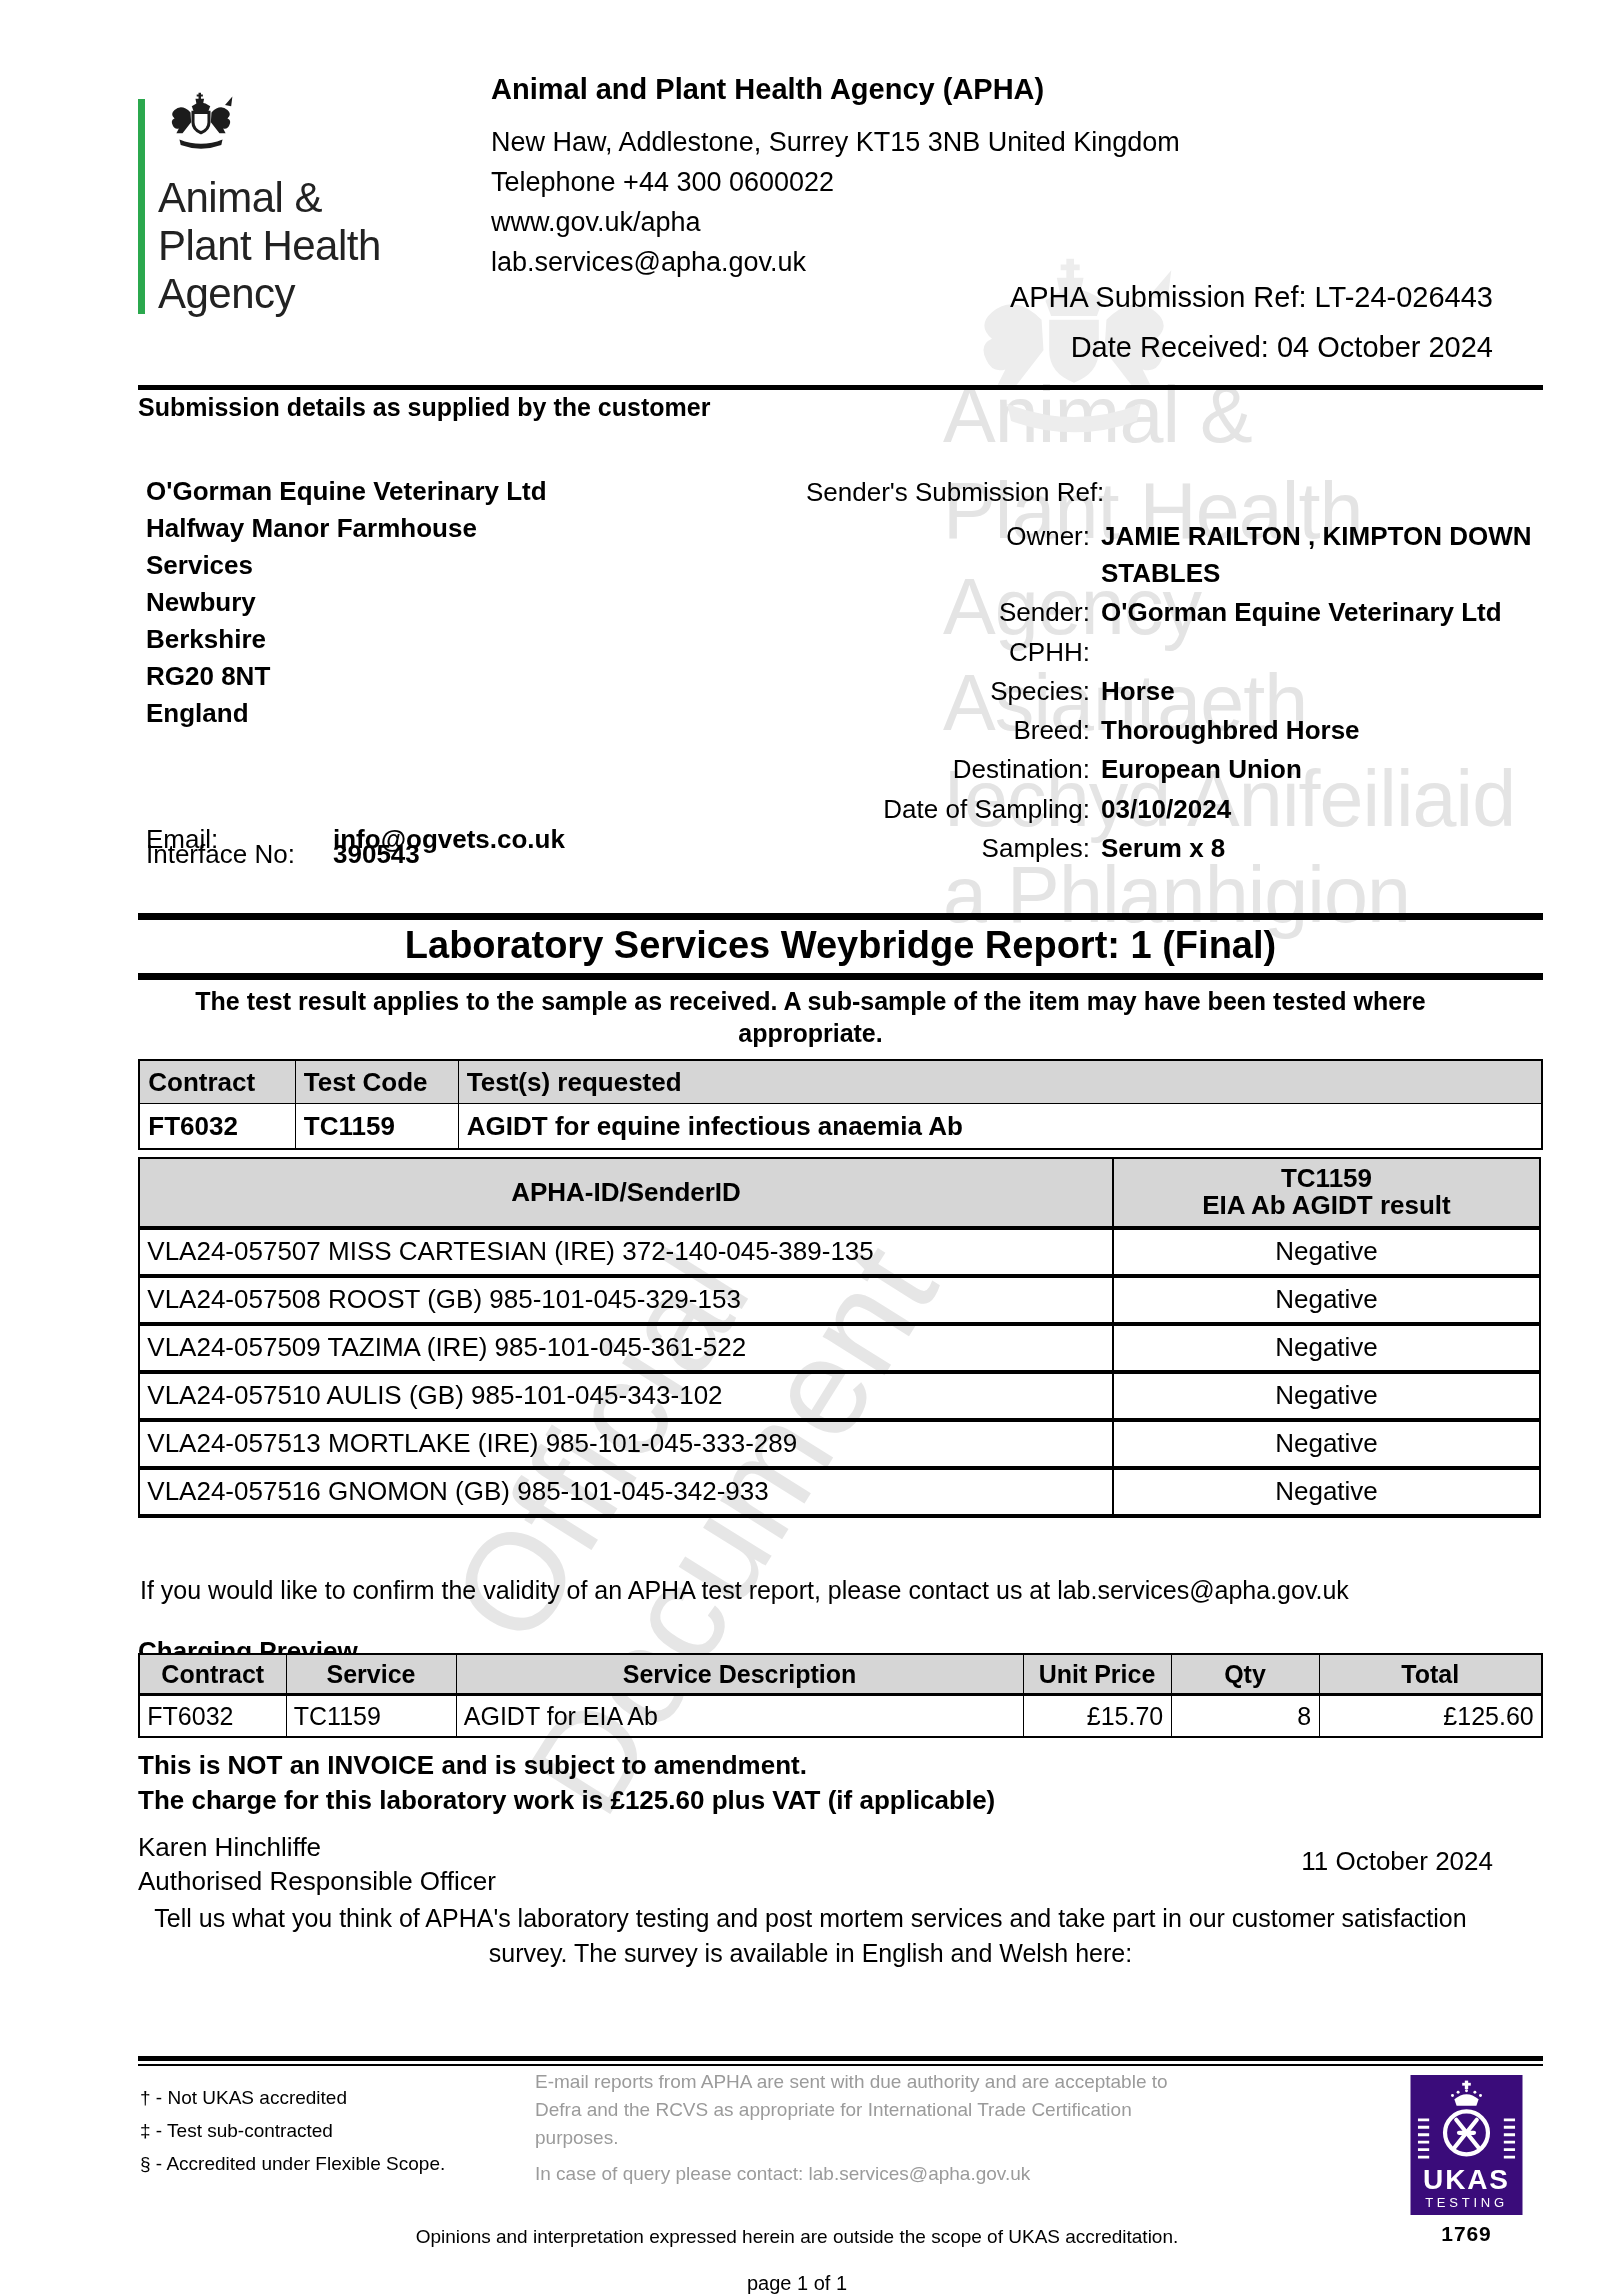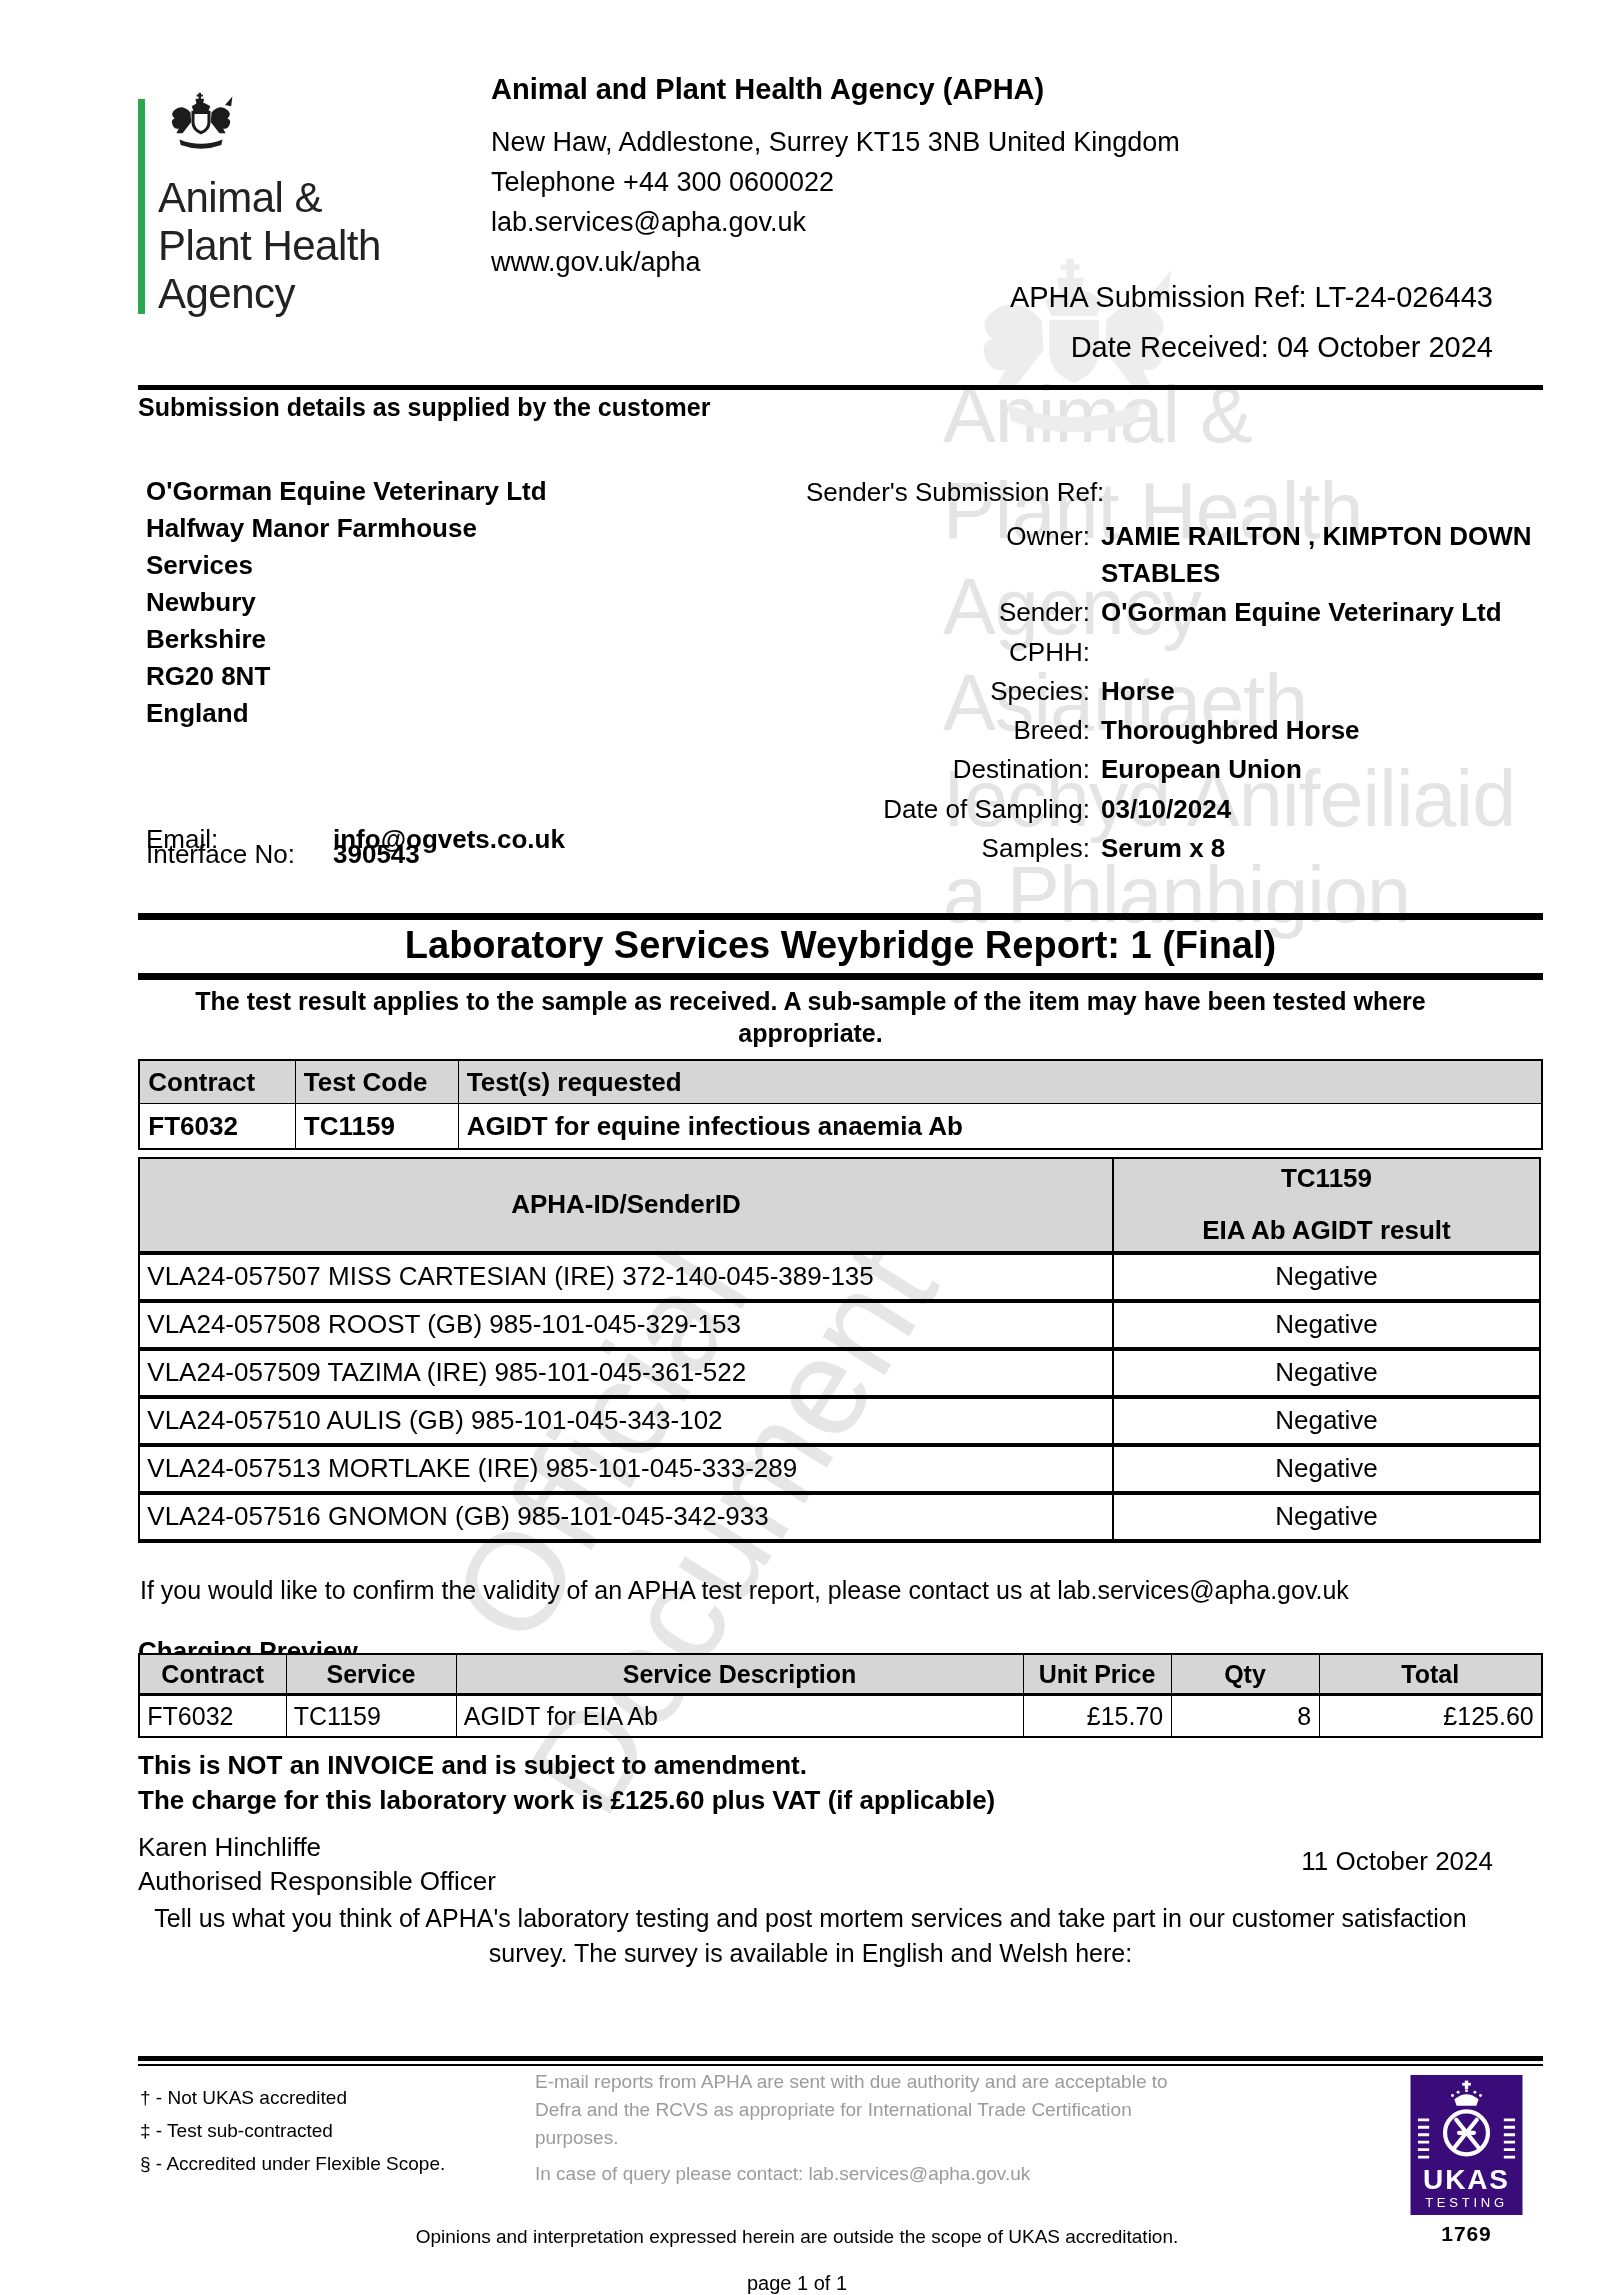--- a/index.html
+++ b/index.html
@@ -45,21 +45,21 @@
 
   table{border-collapse:collapse;table-layout:fixed;background:transparent;}
   .t-req{left:138px;top:1059px;width:1405px;border:2.3px solid #000;}
   .t-req th{background:#D6D6D6;border:1.8px solid #000;font-size:26px;font-weight:bold;
             text-align:left;padding:5.5px 8.3px;}
   .t-req td{border:1.8px solid #000;font-size:26px;font-weight:bold;height:44px;padding:0 8.3px;}
 
   .t-res{left:138px;top:1157px;width:1403px;border:2.8px solid #000;}
   .t-res th{background:#D6D6D6;border:2.3px solid #000;border-bottom:4.6px solid #000;
             font-size:26px;font-weight:bold;text-align:center;padding:6.4px 4.6px;line-height:27px;}
-  .res-h2{margin-top:25px;}
+  .res-h2{margin-top:0;}
   .t-res td{border:2.3px solid #000;border-top:4.6px solid #000;border-bottom:4.6px solid #000;
             font-size:26px;height:44px;padding:0 7.3px;}
   .t-res td.res{text-align:center;}
 
   .validity{left:140px;top:1576px;font-size:25px;}
   .charge-title{left:138px;top:1616px;font-size:26px;font-weight:bold;margin-top:20px;}
   .t-chg{left:138px;top:1653px;width:1405px;border:2.8px solid #000;}
   .t-chg th{background:#D6D6D6;border:1.8px solid #000;border-bottom:3.7px solid #000;
             font-size:25px;font-weight:bold;text-align:center;padding:4.6px 3.7px;}
   .t-chg td{border:1.8px solid #000;font-size:25px;height:40px;padding:0 7.3px;}
@@ -131,22 +131,22 @@
   <div class="abs z1 logo-text">
     <div>Animal &amp;</div>
     <div>Plant Health</div>
     <div>Agency</div>
   </div>
 
   <div class="abs z1 agency">
     <div class="agency-title">Animal and Plant Health Agency (APHA)</div>
     <div class="agency-line">New Haw, Addlestone, Surrey KT15 3NB United Kingdom</div>
     <div class="agency-line">Telephone +44 300 0600022</div>
+    <div class="agency-line">www.gov.uk/apha</div>
     <div class="agency-line">lab.services@apha.gov.uk</div>
-    <div class="agency-line">www.gov.uk/apha</div>
   </div>
 
   <div class="abs z1 subref" style="top:281px;">APHA Submission Ref: LT-24-026443</div>
   <div class="abs z1 subref" style="top:331px;">Date Received: 04 October 2024</div>
 
   <div class="abs z1 rule" style="top:385px;height:4.6px;"></div>
   <div class="abs z1 section-title">Submission details as supplied by the customer</div>
 
   <div class="abs z1 cust-addr">
     <div>O'Gorman Equine Veterinary Ltd</div>

